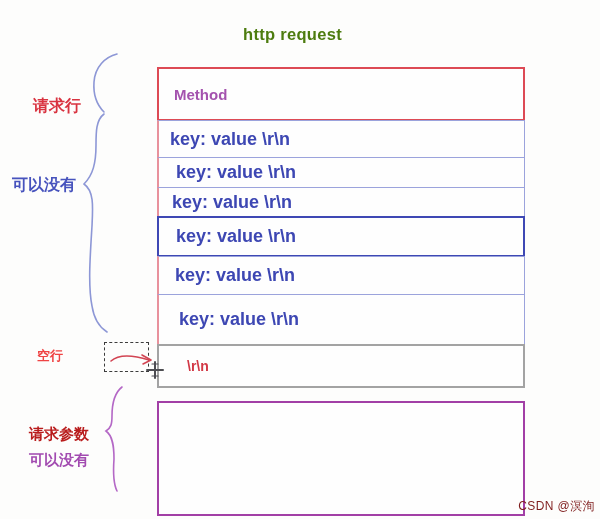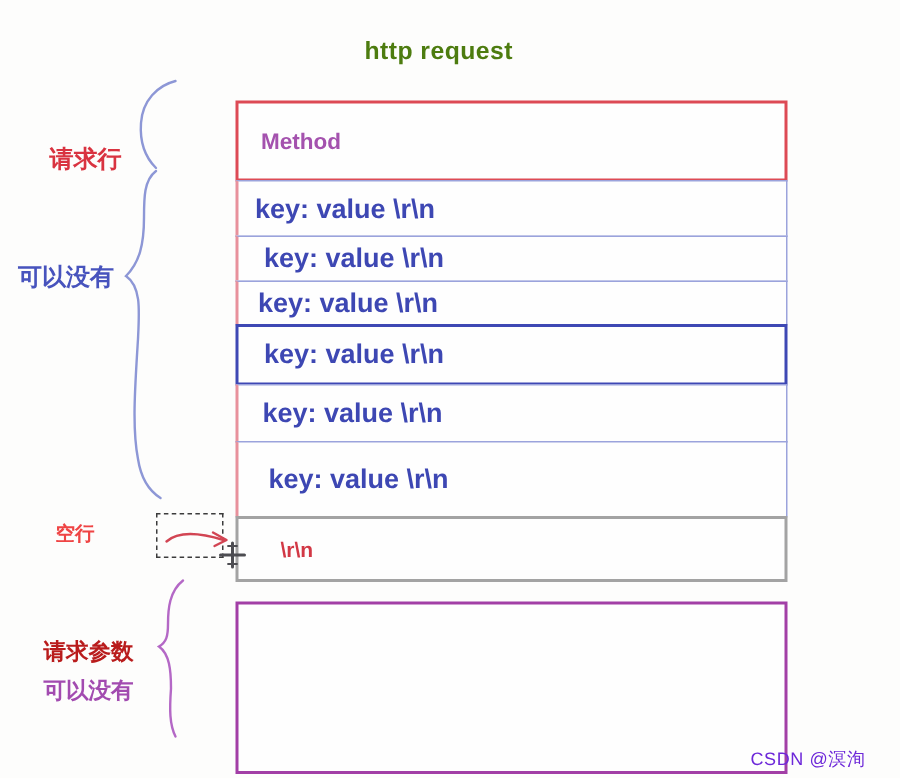--- a/index.html
+++ b/index.html
@@ -45,21 +45,21 @@
   }
   #row-params{height:115px;border:2px solid #a23fa6;}
   
   #dashed-box{
     left:104px;top:342px;width:45px;height:30px;
     border:1px dashed #3c3c3c;box-sizing:border-box;background:transparent;
   }
   
   #overlay{left:0;top:0;width:600px;height:519px;pointer-events:none;}
   
-  #watermark{right:23px;bottom:4px;font-size:12px;color:#6d28d9;letter-spacing:0.4px;}
+  #watermark{right:5px;bottom:4px;font-size:12px;color:#7f1d1d;letter-spacing:0.4px;}
 </style>
 </head>
 <body>
 
 <div id="stage">
 
   <div id="title" class="abs">http request</div>
 
   <div id="lbl-request-line" class="abs side-label">请求行</div>
   <div id="lbl-request-headers" class="abs side-label">可以没有</div>

